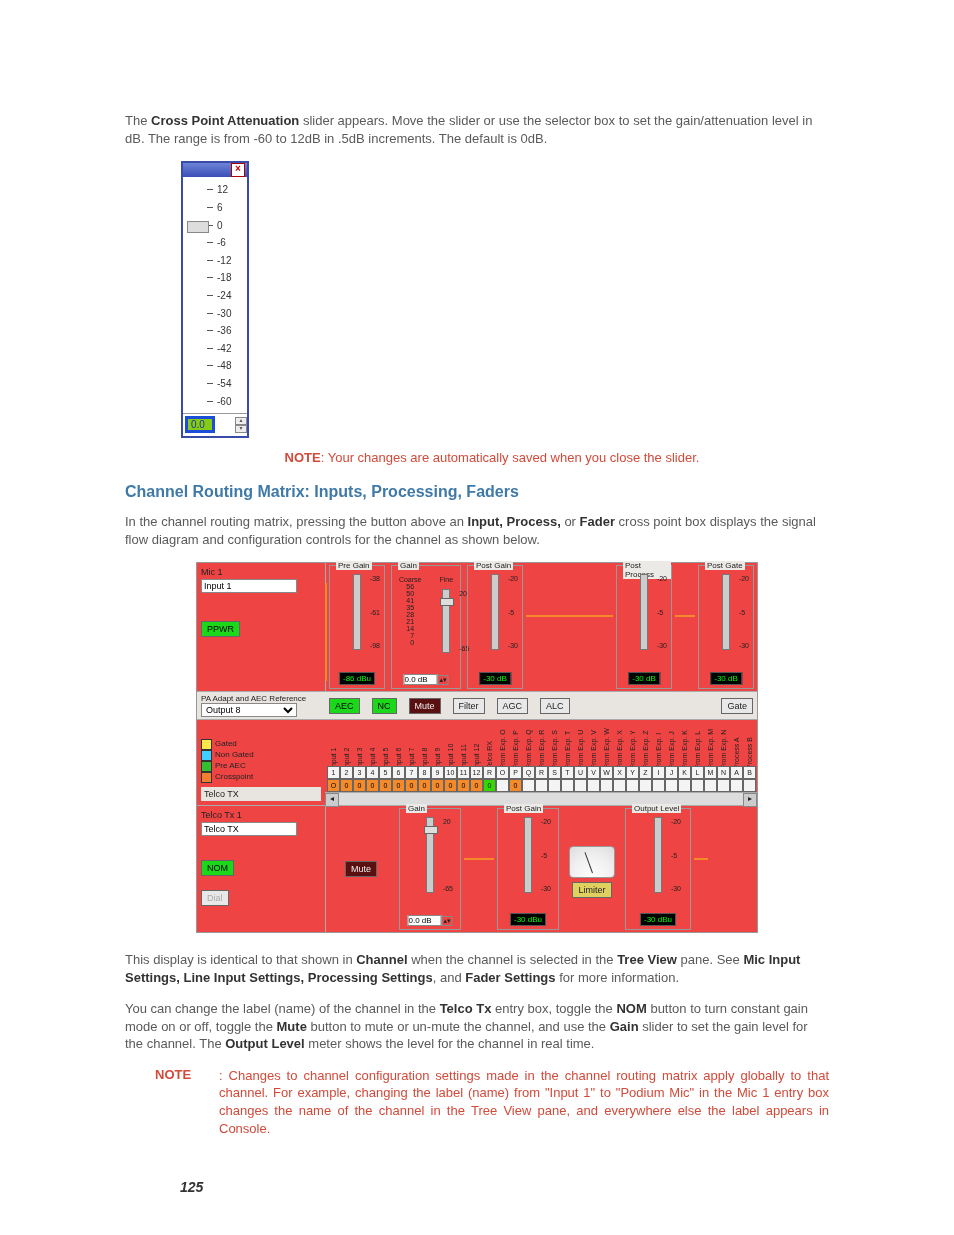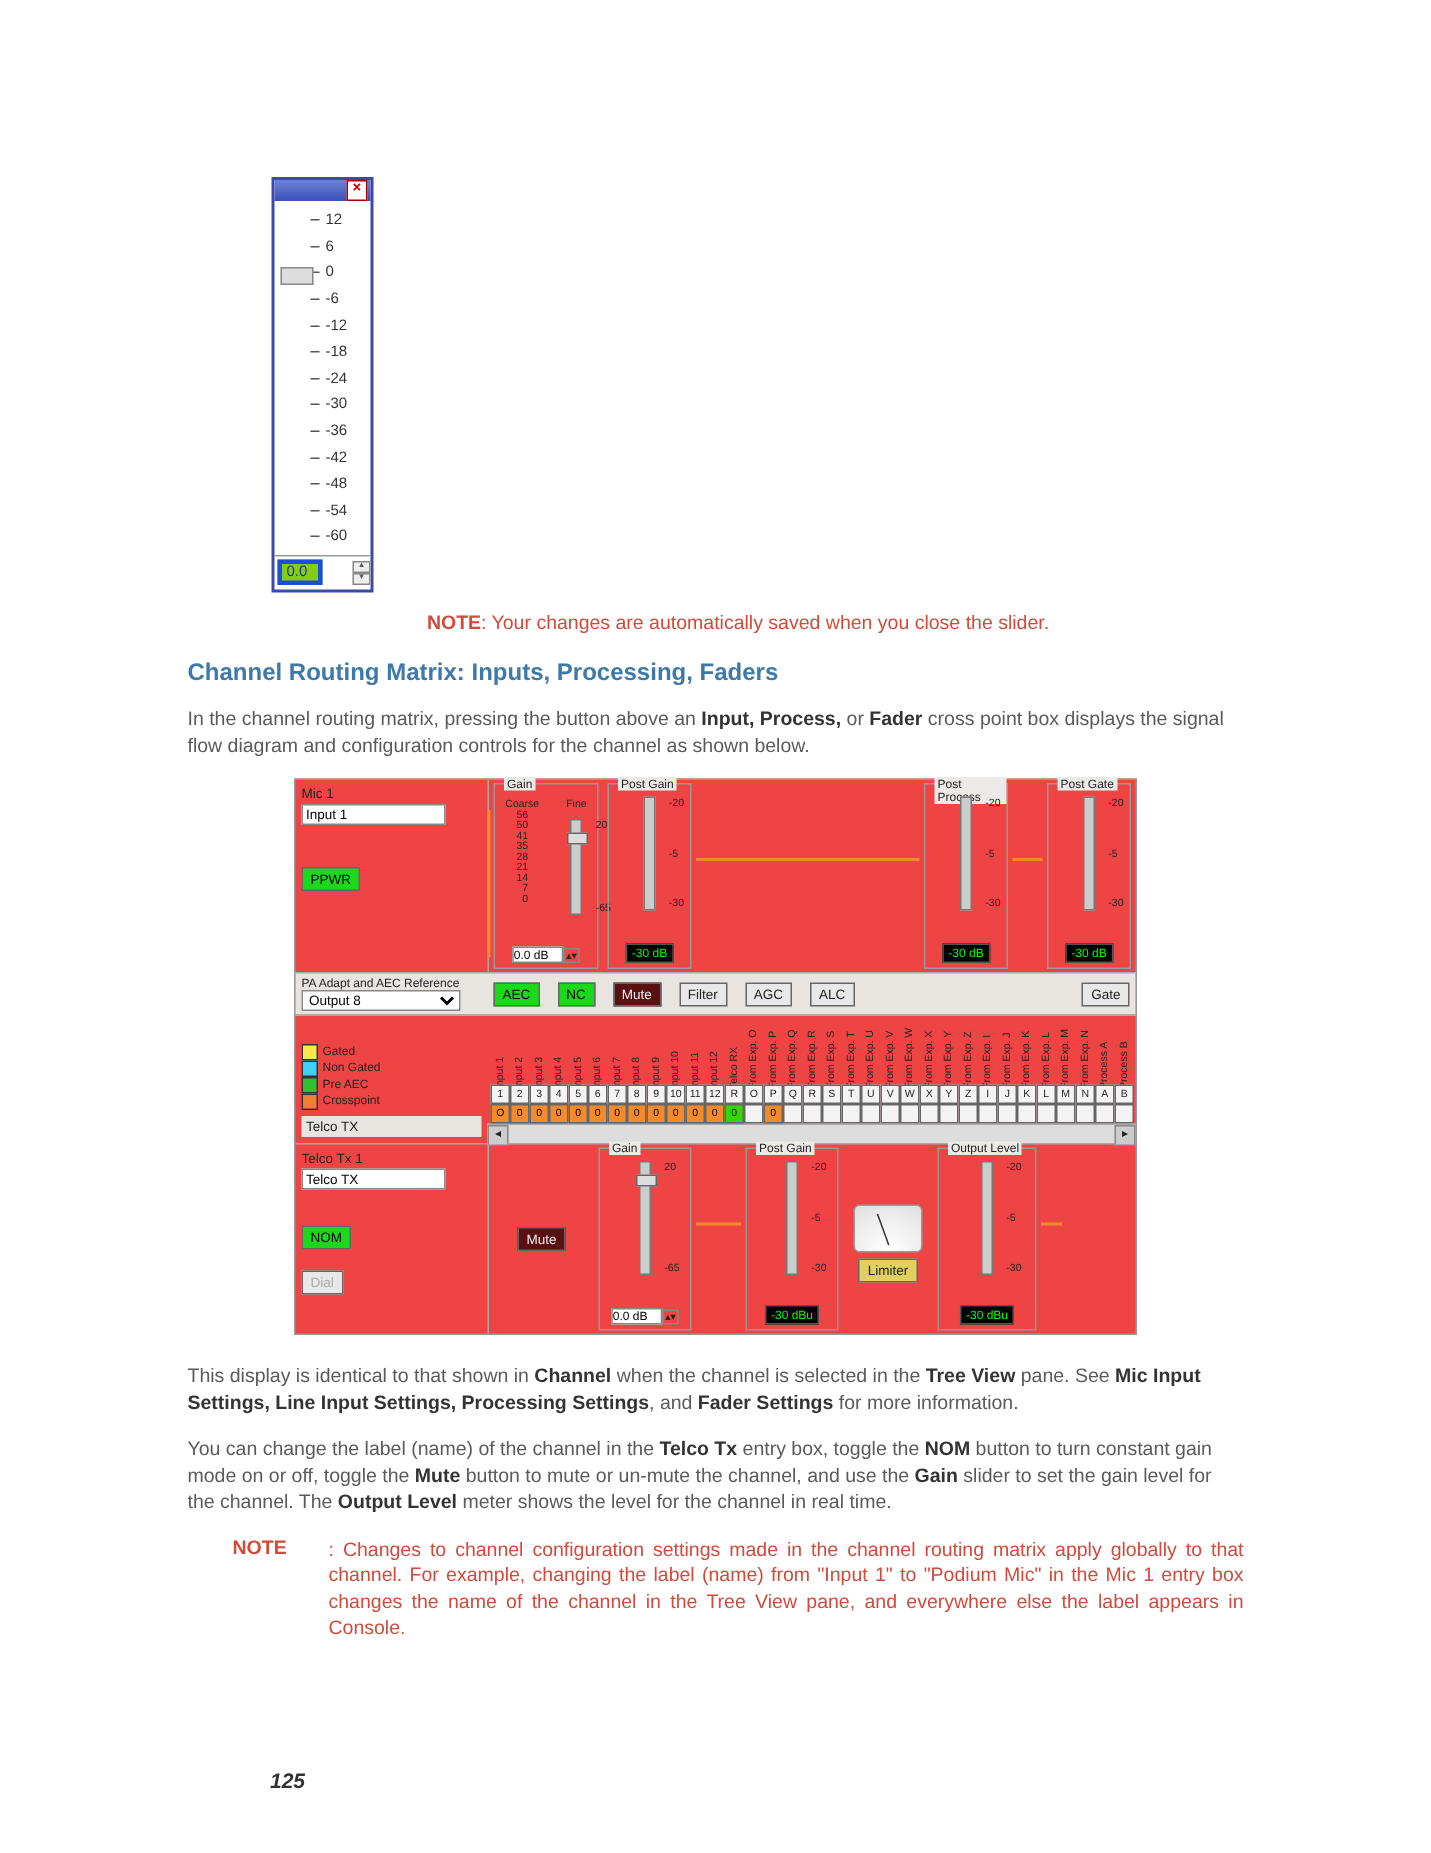--- a/index.html
+++ b/index.html
@@ -138,21 +138,21 @@
   .btn-green { background: #1bd81b; color: #000; }
   .btn-dark  { background: #5a1010; color: #eee; }
   .btn-yellow { background: #e0d060; }
   .btn-flat { background: #e8e8e8; }
   .btn-row { display: flex; gap: 6px; margin-top: 2px; }
   .proc-row {
     display: flex; align-items: center; gap: 12px;
     padding: 2px 4px; border-top: 1px solid #aaa; border-bottom: 1px solid #aaa;
     background: #e8e5e0;
   }
-  .ref-select { font-size: 9px; border: 1px solid #888; width: 106px; background: #fff; }
+  .ref-select { font-size: 9px; border: 1px solid #888; width: 96px; background: #fff; }
   .legend { font-size: 8px; line-height: 1.3; padding: 2px 0; }
   .legend div { display: flex; align-items: center; gap: 3px; }
   .legend .sw { width: 9px; height: 9px; border: 1px solid #333; }
   .matrix-head { display: flex; align-items: flex-end; overflow: hidden; padding-left: 2px; }
   .mh-col { width: 13px; font-size: 7px; text-align: center; }
   .mh-col span { display: inline-block; transform: rotate(-90deg); transform-origin: center; white-space: nowrap; width: 13px; }
   .matrix-cells { display: flex; padding-left: 2px; }
   .mc { width: 11px; height: 11px; border: 1px solid #666; margin: 0; font-size: 7px; text-align: center; line-height: 11px; background: #f4f4f4; }
   .mc.o { background: #f58a2a; color: #000; }
   .mc.g { background: #34d800; }
@@ -175,20 +175,23 @@
     display: flex; flex-direction: column; align-items: center; font-size: 7px;
     padding: 0 4px;
   }
   .fine-ticks { text-align: right; line-height: 1.0; }
 </style>
 </head>
 <body>
 
 <div class="page">
 
+  <p>
+    <span>The </span><b>Cross Point Attenuation</b><span> slider appears. Move the slider or use the selector box to set the gain/attenuation level in dB. The range is from -60 to 12dB in .5dB increments. The default is 0dB.</span>
+  </p>
 
   <div class="slider-shot">
     <div class="slider-hdr">
       <div class="close-x">×</div>
     </div>
     <div class="ticks">
       <div class="slider-handle"></div>
       <div class="tick-row">
           <span class="tick-bar"></span>
           <span class="tick-lbl">12</span>
@@ -265,20 +268,31 @@
 
     <div class="ms-row" style="height:128px;">
       <div class="left-panel">
         <div>Mic 1</div>
         <input class="lbl-input" value="Input 1" style="">
         <div style="height:28px;"></div>
         <span class="btn btn-green">PPWR</span>
         <div style="position:absolute; right:-2px; top:20px; bottom:10px; width:2px; background:#f58a2a;"></div>
       </div>
 
+      <div class="fs-box" style="width:50px;">
+        <span class="fs-title">Pre Gain</span>
+        <div class="mini-slider">
+          <div class="scale-r">
+              <span>-38</span>
+              <span>-61</span>
+              <span>-98</span>
+            </div>
+        </div>
+        <span class="db-read">-86 dBu</span>
+      </div>
 
       <div class="fs-box" style="width:64px;">
         <span class="fs-title">Gain</span>
         <div style="display:flex; gap:10px; margin-top:8px;">
           <div class="fine-col">
             <span>Coarse</span>
             <div class="fine-ticks">
               <div>56</div>
               <div>50</div>
               <div>41</div>

